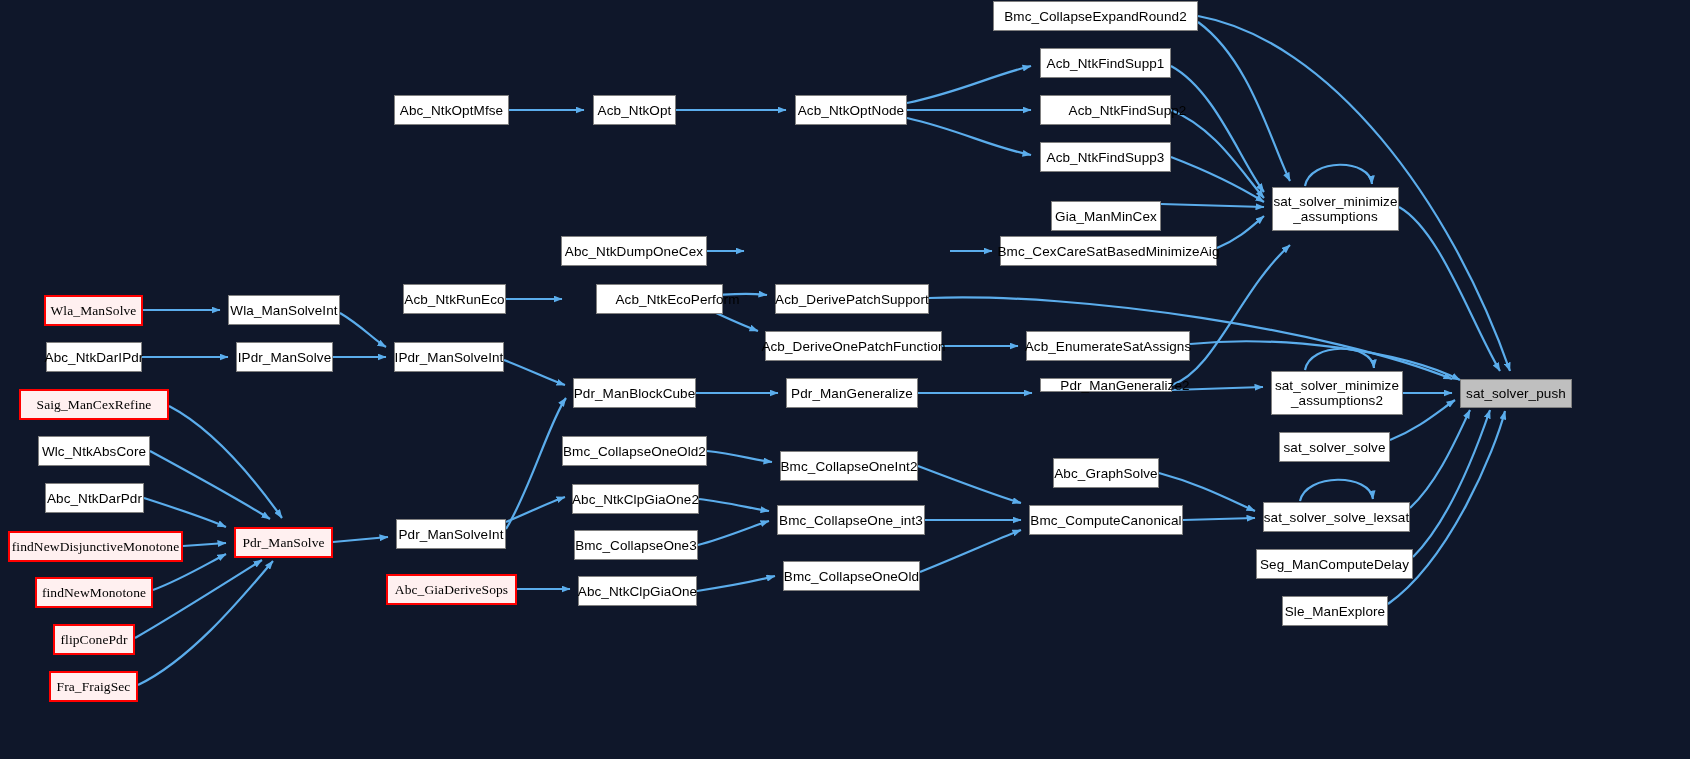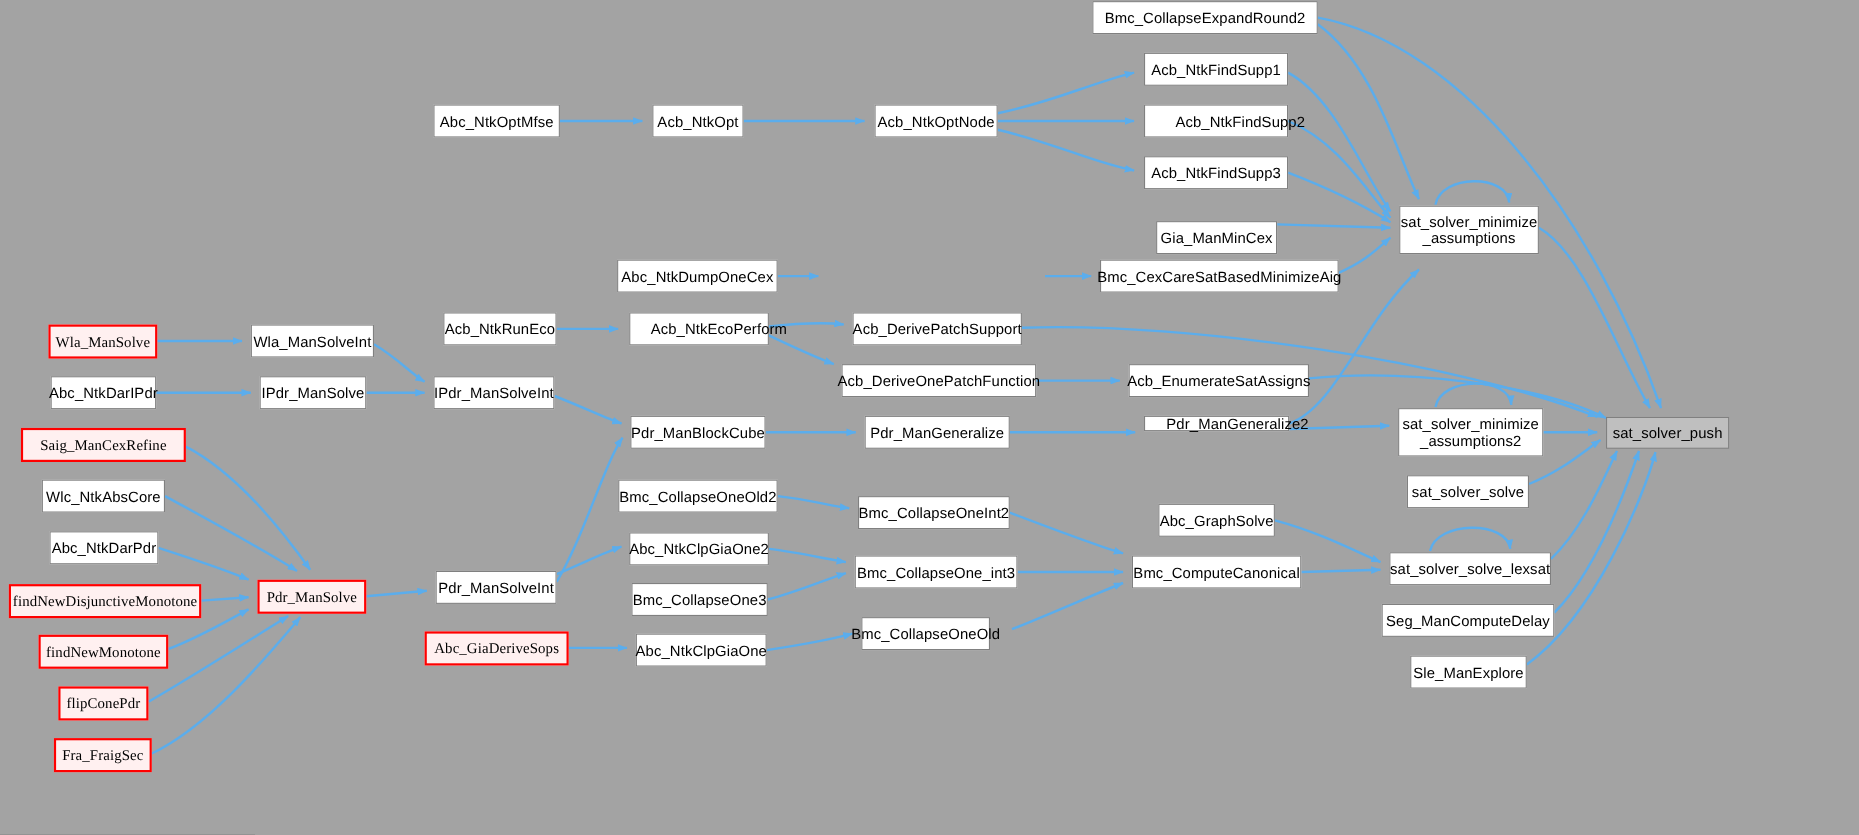--- a/index.html
+++ b/index.html
@@ -1,19 +1,19 @@
 <!DOCTYPE html>
 <html><head>
 <meta charset="utf-8">
 <style>
   html,body{margin:0;padding:0;background:#000;}
   #canvas{
     position:relative;
     width:1690px;height:759px;
-    background:#a3a3a3;
+    background:#0f172a;
     font-family:"Liberation Sans", sans-serif;
     overflow:hidden;
   }
   #edges{position:absolute;left:0;top:0;width:1690px;height:759px;}
   .node{
     position:absolute;
     box-sizing:border-box;
     display:flex;
     align-items:center;
     justify-content:center;
@@ -136,21 +136,21 @@
     <div class="node" style="left: 1272px; top: 187px; width: 127px; height: 44px;">sat_solver_minimize
 _assumptions</div>
     <div class="node" style="left: 394px; top: 95px; width: 115px; height: 30px;">Abc_NtkOptMfse</div>
     <div class="node" style="left: 593px; top: 95px; width: 83px; height: 30px;">Acb_NtkOpt</div>
     <div class="node" style="left: 795px; top: 95px; width: 112px; height: 30px;">Acb_NtkOptNode</div>
     <div class="node" style="left: 561px; top: 236px; width: 146px; height: 30px;">Abc_NtkDumpOneCex</div>
     <div class="node" style="left: 1000px; top: 236px; width: 217px; height: 30px;">Bmc_CexCareSatBasedMinimizeAig</div>
     <div class="node red" style="left: 44px; top: 295px; width: 99px; height: 31px;">Wla_ManSolve</div>
     <div class="node" style="left: 228px; top: 295px; width: 112px; height: 30px;">Wla_ManSolveInt</div>
     <div class="node" style="left: 403px; top: 284px; width: 103px; height: 30px;">Acb_NtkRunEco</div>
-    <div class="node" style="left: 572px; top: 284px; width: 127px; height: 30px; padding-left: 36px;">Acb_NtkEcoPerform</div>
+    <div class="node" style="left: 596px; top: 284px; width: 127px; height: 30px; padding-left: 36px;">Acb_NtkEcoPerform</div>
     <div class="node" style="left: 775px; top: 284px; width: 154px; height: 30px;">Acb_DerivePatchSupport</div>
     <div class="node" style="left: 46px; top: 342px; width: 96px; height: 30px;">Abc_NtkDarIPdr</div>
     <div class="node" style="left: 236px; top: 342px; width: 97px; height: 30px;">IPdr_ManSolve</div>
     <div class="node" style="left: 394px; top: 342px; width: 110px; height: 30px;">IPdr_ManSolveInt</div>
     <div class="node" style="left: 765px; top: 331px; width: 177px; height: 30px;">Acb_DeriveOnePatchFunction</div>
     <div class="node" style="left: 1026px; top: 331px; width: 164px; height: 30px;">Acb_EnumerateSatAssigns</div>
     <div class="node red" style="left: 19px; top: 389px; width: 150px; height: 31px;">Saig_ManCexRefine</div>
     <div class="node" style="left: 573px; top: 378px; width: 123px; height: 30px;">Pdr_ManBlockCube</div>
     <div class="node" style="left: 786px; top: 378px; width: 132px; height: 30px;">Pdr_ManGeneralize</div>
     <div class="node" style="left: 1040px; top: 378px; width: 132px; height: 14px; padding-left: 38px;">Pdr_ManGeneralize2</div>
@@ -166,19 +166,19 @@
     <div class="node" style="left: 572px; top: 484px; width: 127px; height: 30px;">Abc_NtkClpGiaOne2</div>
     <div class="node" style="left: 777px; top: 505px; width: 148px; height: 30px;">Bmc_CollapseOne_int3</div>
     <div class="node" style="left: 1029px; top: 505px; width: 154px; height: 30px;">Bmc_ComputeCanonical</div>
     <div class="node" style="left: 1263px; top: 502px; width: 147px; height: 30px;">sat_solver_solve_lexsat</div>
     <div class="node red" style="left: 8px; top: 531px; width: 175px; height: 31px;">findNewDisjunctiveMonotone</div>
     <div class="node red" style="left: 234px; top: 527px; width: 99px; height: 31px;">Pdr_ManSolve</div>
     <div class="node" style="left: 396px; top: 519px; width: 110px; height: 30px;">Pdr_ManSolveInt</div>
     <div class="node" style="left: 574px; top: 530px; width: 124px; height: 30px;">Bmc_CollapseOne3</div>
     <div class="node" style="left: 1256px; top: 549px; width: 157px; height: 30px;">Seg_ManComputeDelay</div>
     <div class="node red" style="left: 35px; top: 577px; width: 118px; height: 31px;">findNewMonotone</div>
-    <div class="node" style="left: 783px; top: 561px; width: 117px; height: 30px;">Bmc_CollapseOneOld</div>
+    <div class="node" style="left: 783px; top: 561px; width: 137px; height: 30px;">Bmc_CollapseOneOld</div>
     <div class="node red" style="left: 386px; top: 574px; width: 131px; height: 31px;">Abc_GiaDeriveSops</div>
     <div class="node" style="left: 578px; top: 576px; width: 119px; height: 30px;">Abc_NtkClpGiaOne</div>
     <div class="node" style="left: 1282px; top: 596px; width: 106px; height: 30px;">Sle_ManExplore</div>
     <div class="node red" style="left: 53px; top: 624px; width: 82px; height: 31px;">flipConePdr</div>
     <div class="node red" style="left: 49px; top: 671px; width: 89px; height: 31px;">Fra_FraigSec</div>
   </div>
 
 </body></html>

